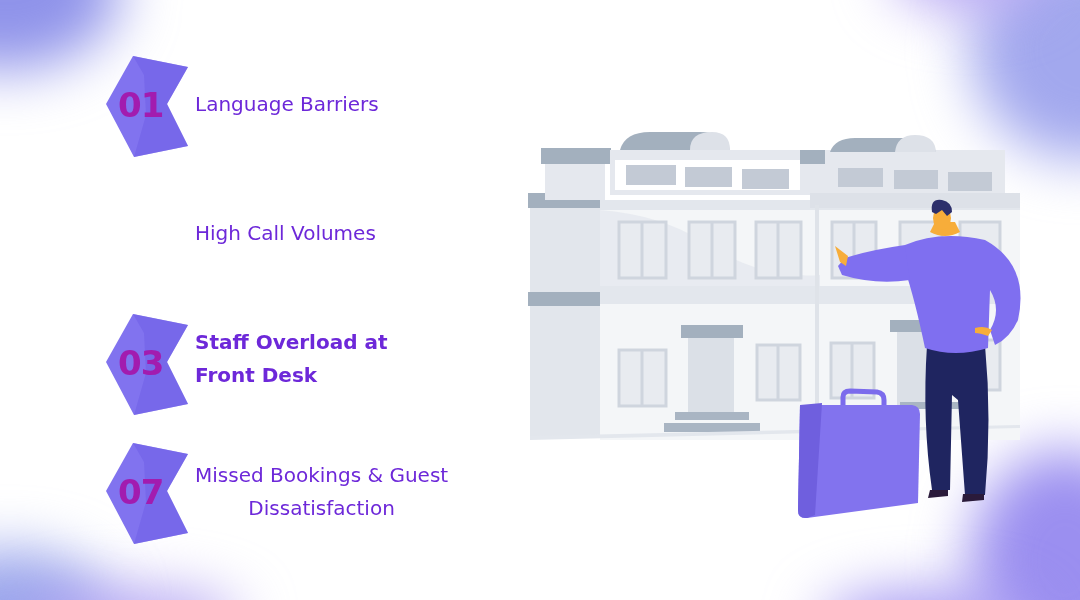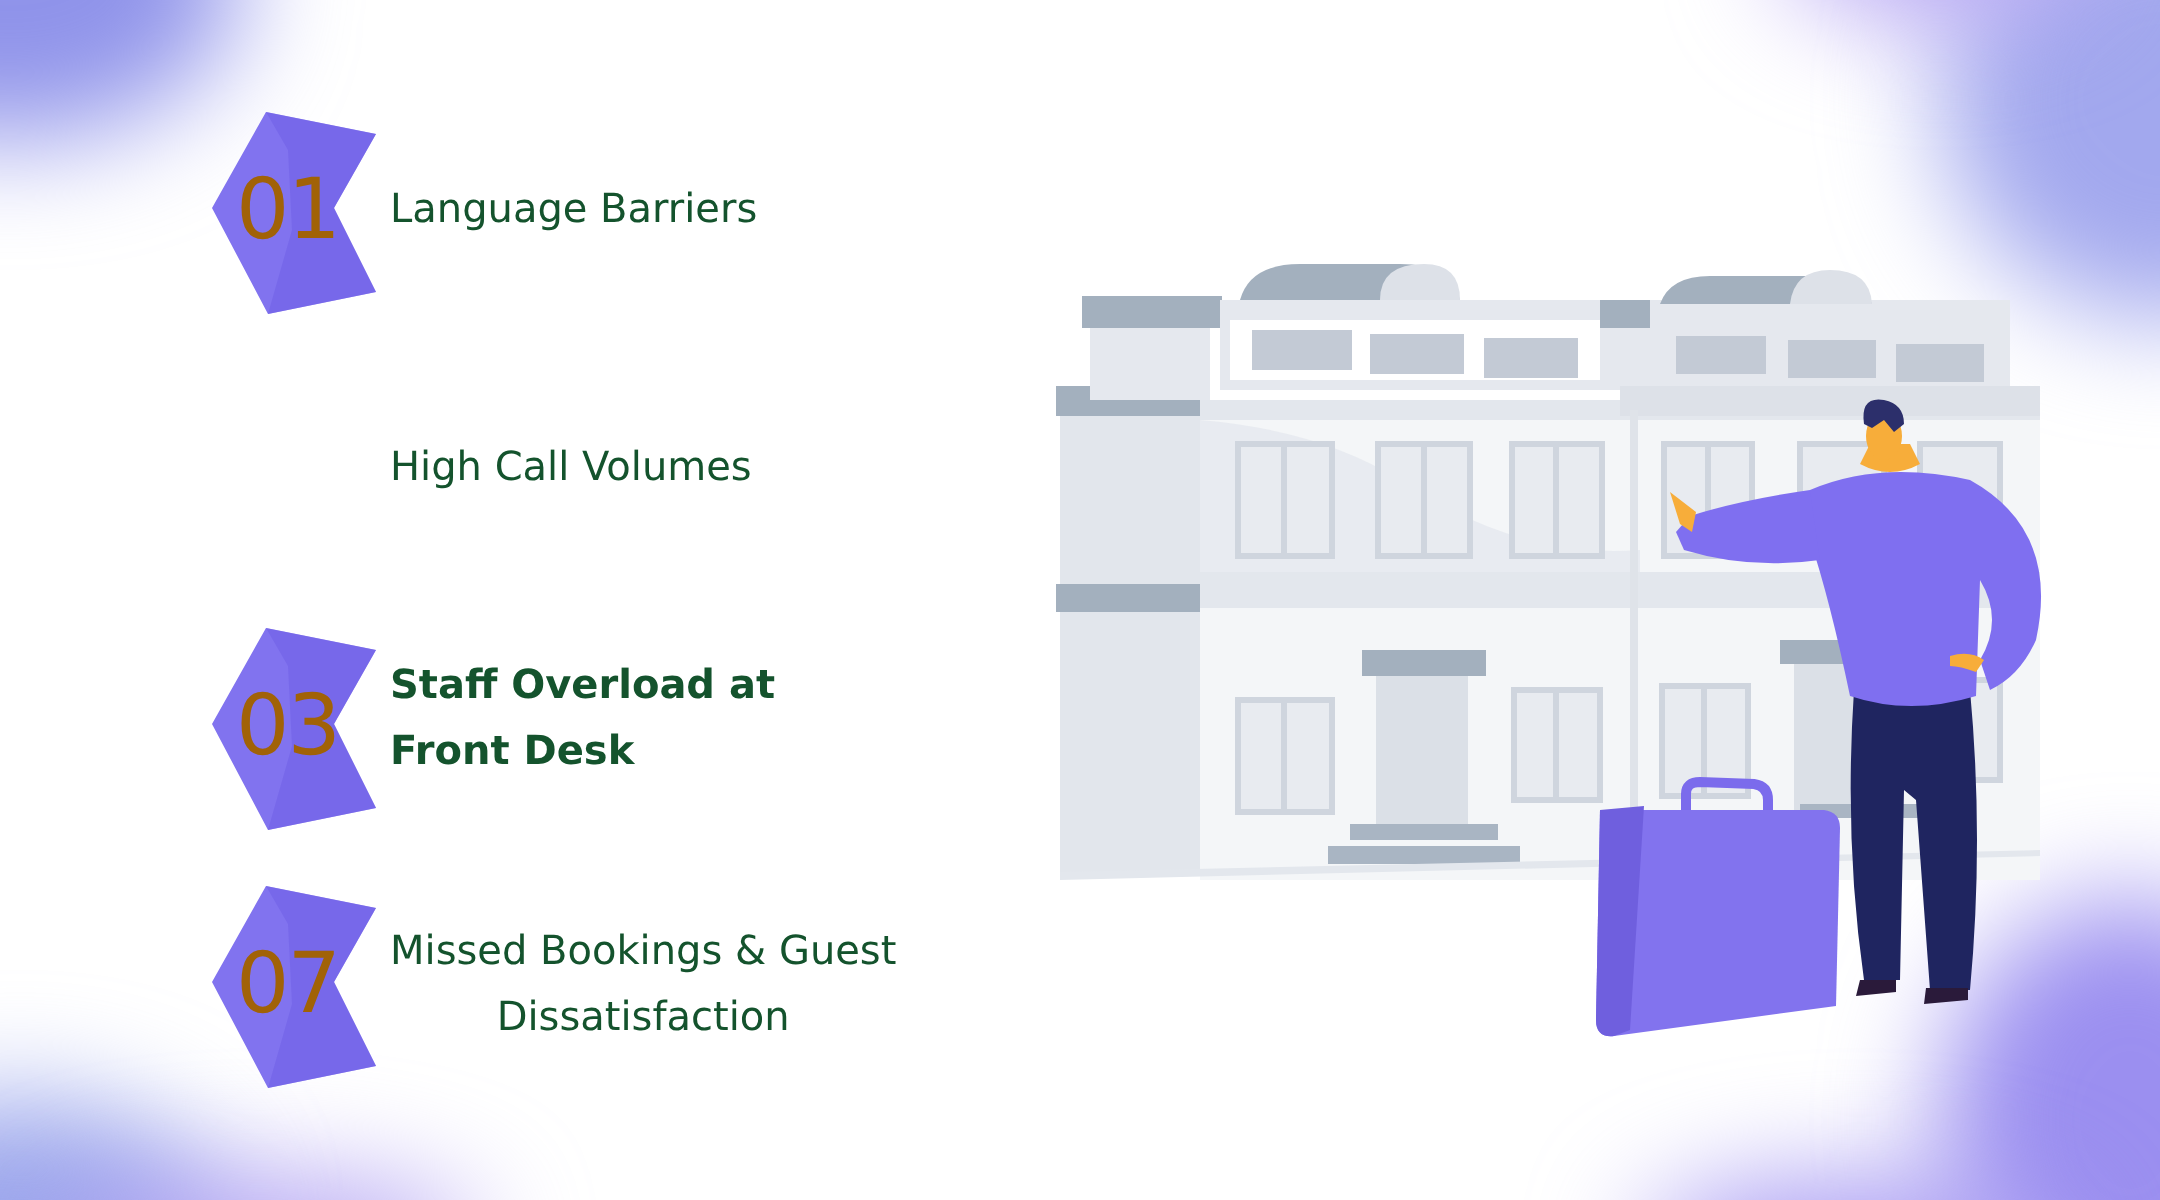--- a/index.html
+++ b/index.html
@@ -16,26 +16,26 @@
     .blob-br2 { right: 40px; bottom: -60px; width: 220px; height: 70px; background: #a598f2; }
     .blob-bl { left: -90px; bottom: -80px; width: 200px; height: 130px; background: #9aa6ec; }
     .blob-bl2 { left: 20px; bottom: -50px; width: 220px; height: 60px; background: #b2a3f2; }
 
     .list { position: absolute; left: 0; top: 0; width: 520px; height: 600px; }
     .item { position: absolute; left: 104px; width: 420px; height: 104px; }
     .badge { position: absolute; left: 0; top: 0; width: 86px; height: 104px; }
     .badge svg { position: absolute; left: 0; top: 0; }
     .badge-num {
       position: absolute; left: 14px; top: 30px; width: 48px;
-      font-family: "DejaVu Sans", sans-serif; font-weight: normal; font-size: 42px;
-      color: #a16207; letter-spacing: -1px; line-height: 40px;
+      font-family: "DejaVu Sans", sans-serif; font-weight: bold; font-size: 34px;
+      color: #a21caf; letter-spacing: -1px; line-height: 40px;
     }
     .item-text {
       position: absolute; left: 91px;
-      font-family: "DejaVu Sans", sans-serif; font-size: 20px; color: #14532d;
+      font-family: "DejaVu Sans", sans-serif; font-size: 20px; color: #6d28d9;
       line-height: 33px; white-space: pre-line;
     }
 
     .illus { position: absolute; left: 520px; top: 120px; width: 520px; height: 420px; }
   </style>
 </head>
 <body>
 
 <div class="blob blob-tl"></div>
 <div class="blob blob-tr"></div>

